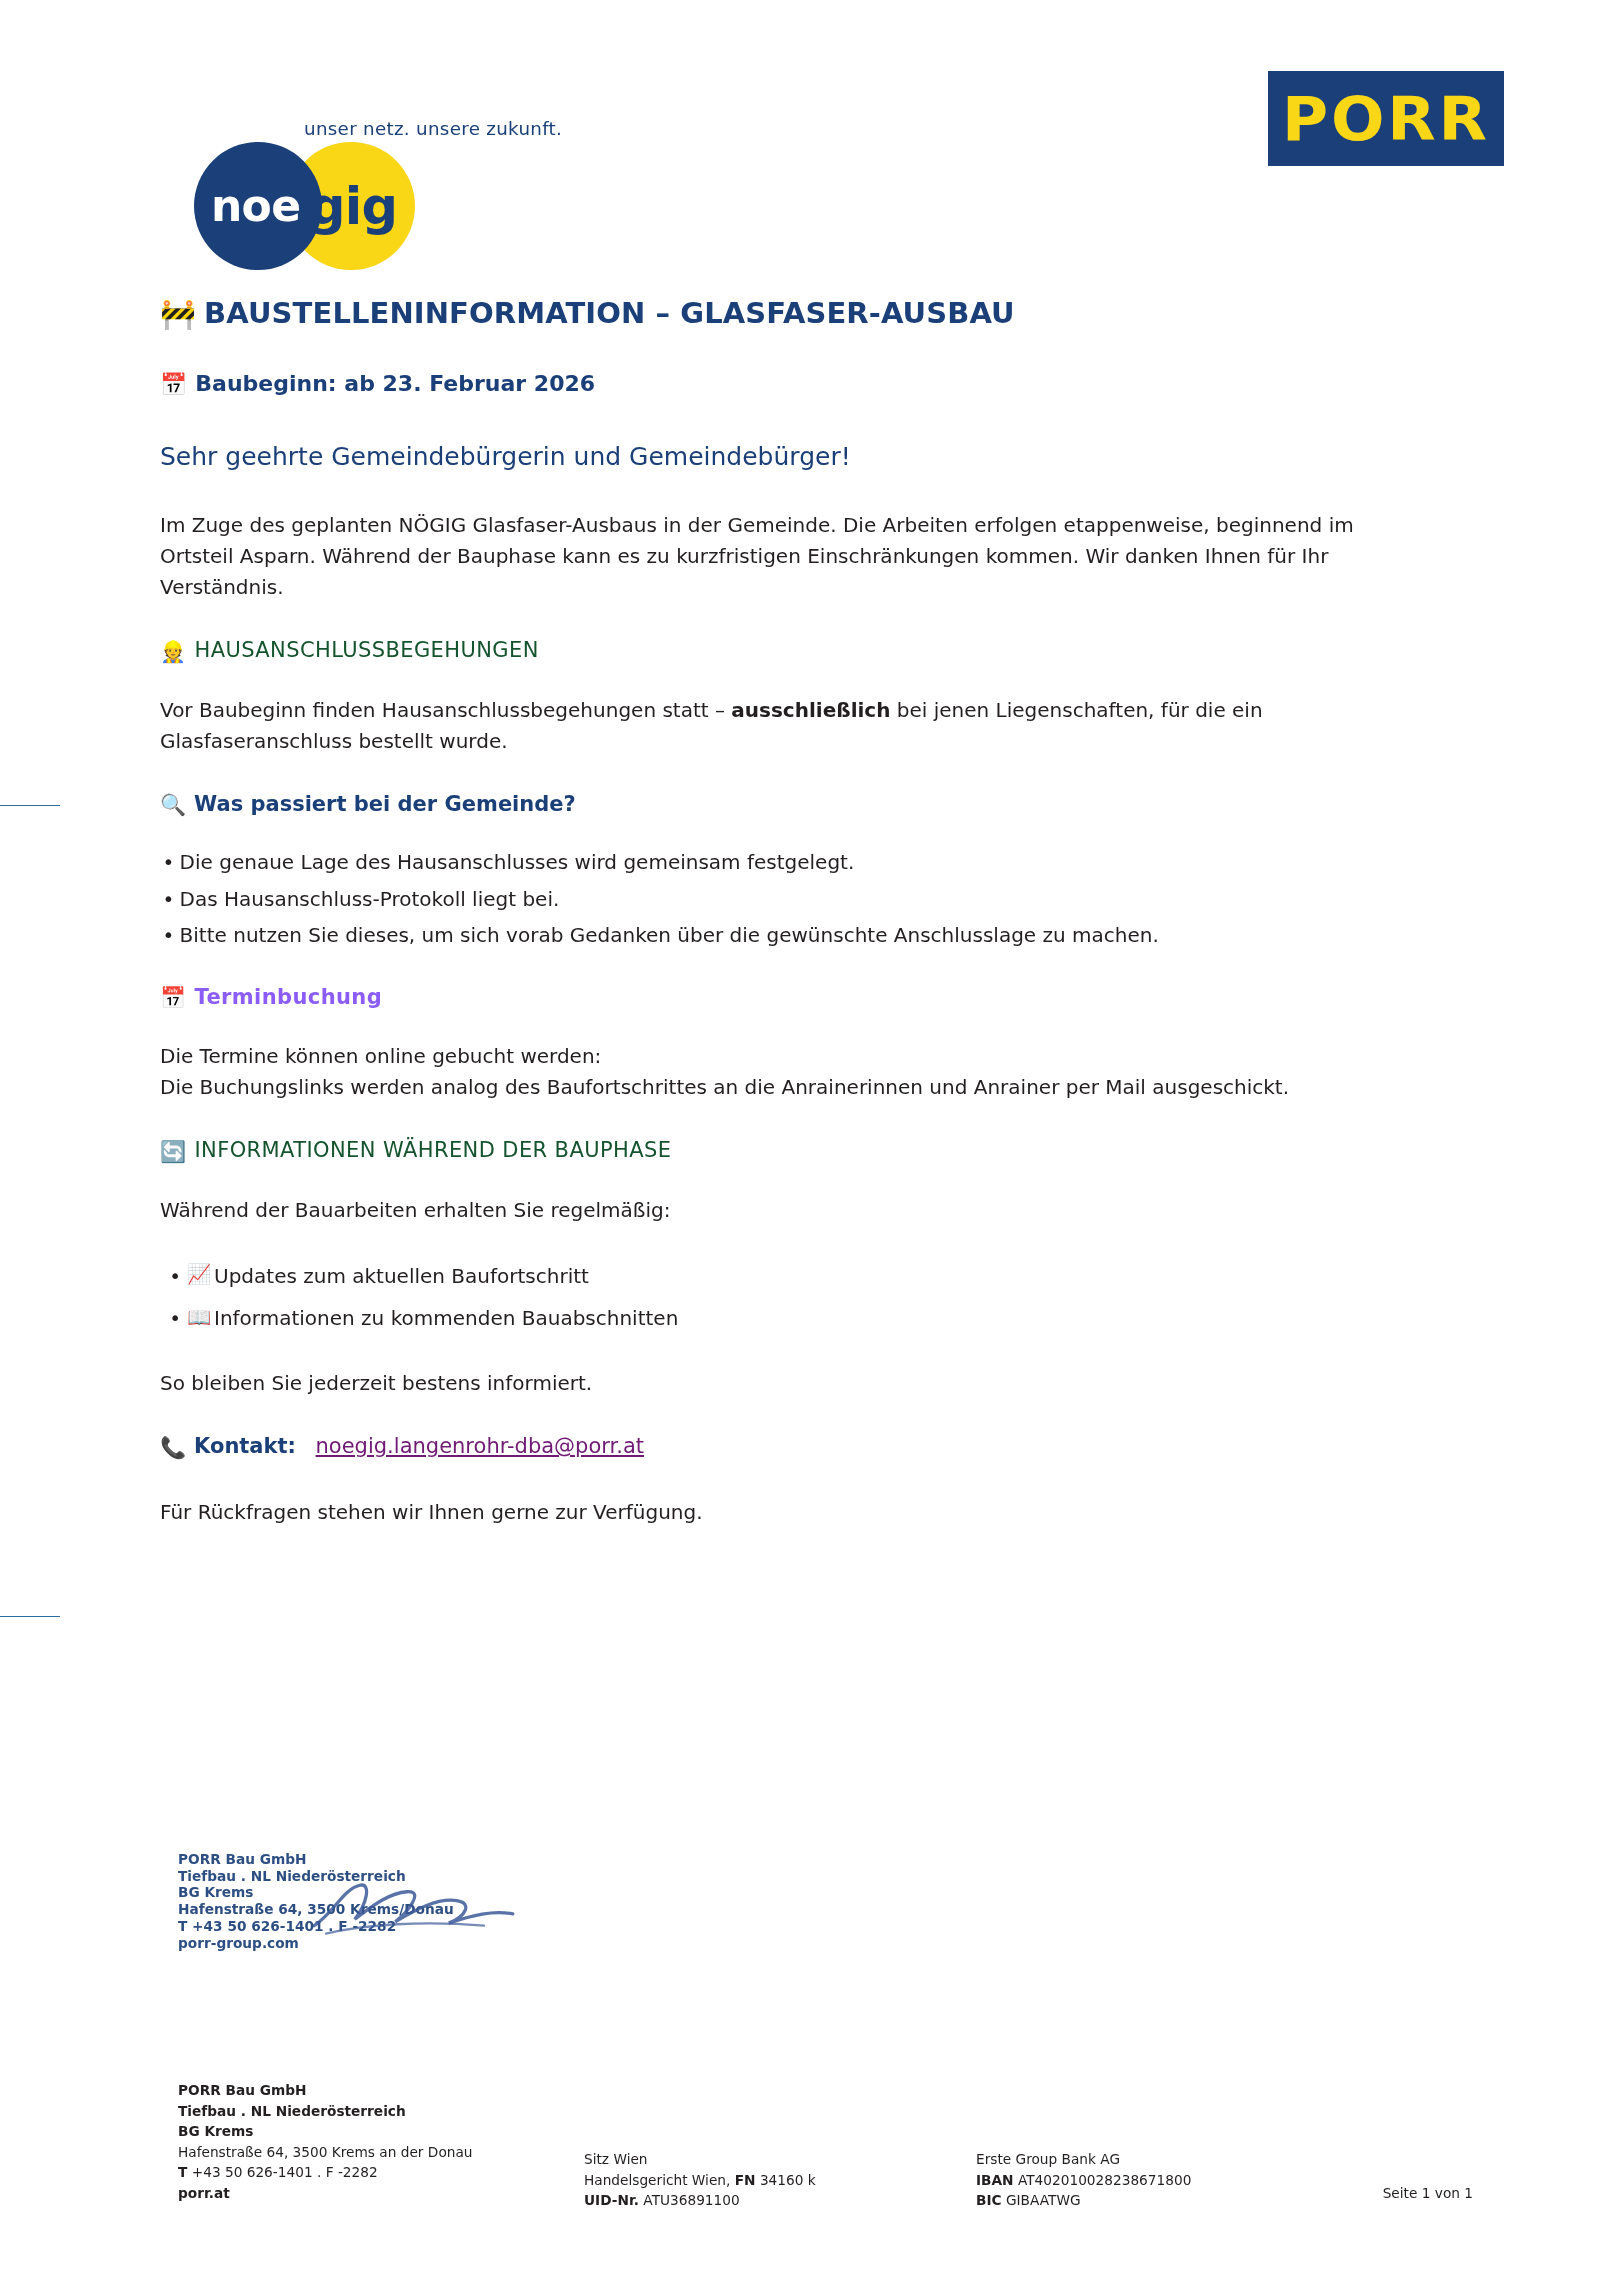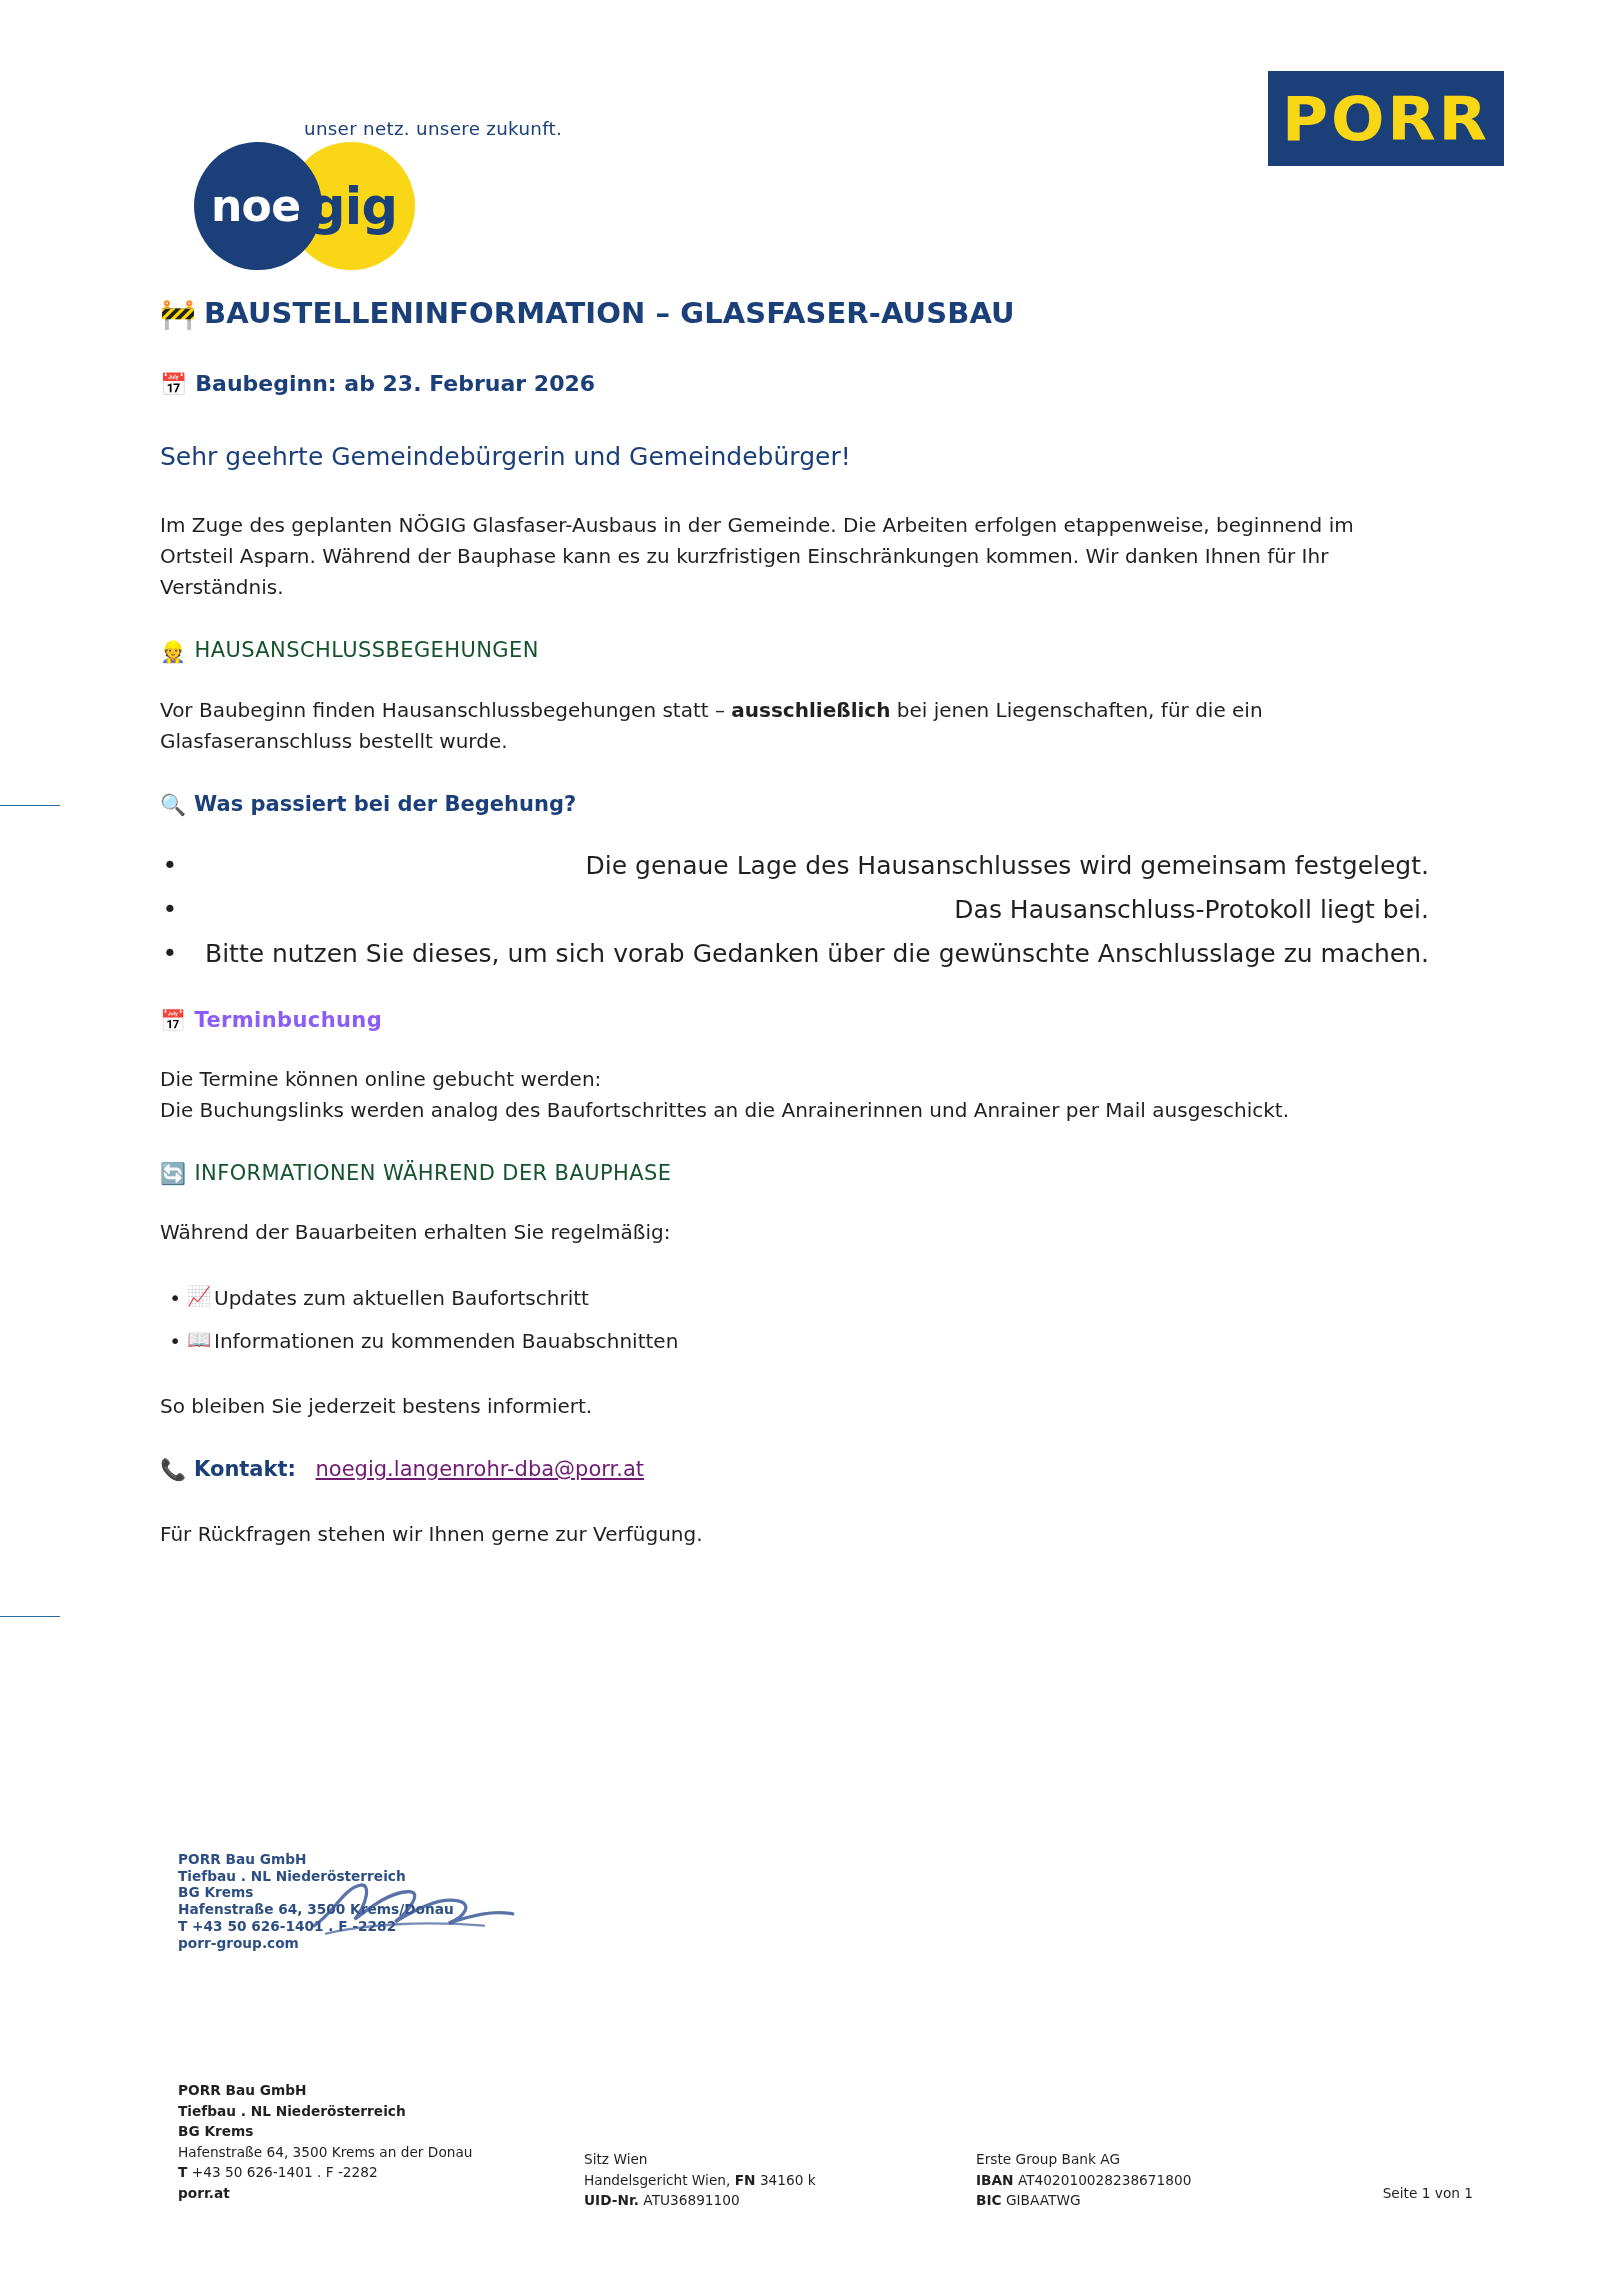--- a/index.html
+++ b/index.html
@@ -161,27 +161,26 @@
     color: #1b3f78;
     margin: 0 0 30px 0;
   }
 
   ul.bullets {
     list-style: none;
     margin: 0 0 35px 0;
     padding: 0;
   }
   ul.bullets li {
-    font-size: 25px;
+    font-size: 20px;
     line-height: 1.5;
     color: #231f20;
     margin: 0 0 6.5px 0;
     padding-left: 19.6px;
     position: relative;
-    text-align: right;
   }
   ul.bullets li::before {
     content: "\2022";
     position: absolute;
     left: 2.6px;
     top: 0;
   }
 
   ul.icon-bullets {
     list-style: none;
@@ -335,21 +334,21 @@
 
     <h3 class="section">
       <span class="icon">👷</span><span>HAUSANSCHLUSSBEGEHUNGEN</span>
     </h3>
 
     <p class="para">
       <span>Vor Baubeginn finden Hausanschlussbegehungen statt – </span><b>ausschließlich</b><span> bei jenen Liegenschaften, für die ein Glasfaseranschluss bestellt wurde.</span>
     </p>
 
     <div class="q-head">
-      <span class="icon">🔍</span><span>Was passiert bei der Begehung?</span>
+      <span class="icon">🔍</span><span>Was passiert bei der Gemeinde?</span>
     </div>
 
     <ul class="bullets">
       <li>Die genaue Lage des Hausanschlusses wird gemeinsam festgelegt.</li>
       <li>Das Hausanschluss-Protokoll liegt bei.</li>
       <li>Bitte nutzen Sie dieses, um sich vorab Gedanken über die gewünschte Anschlusslage zu machen.</li>
     </ul>
 
     <h3 class="section bold">
       <span class="icon">📅</span><span>Terminbuchung</span>

